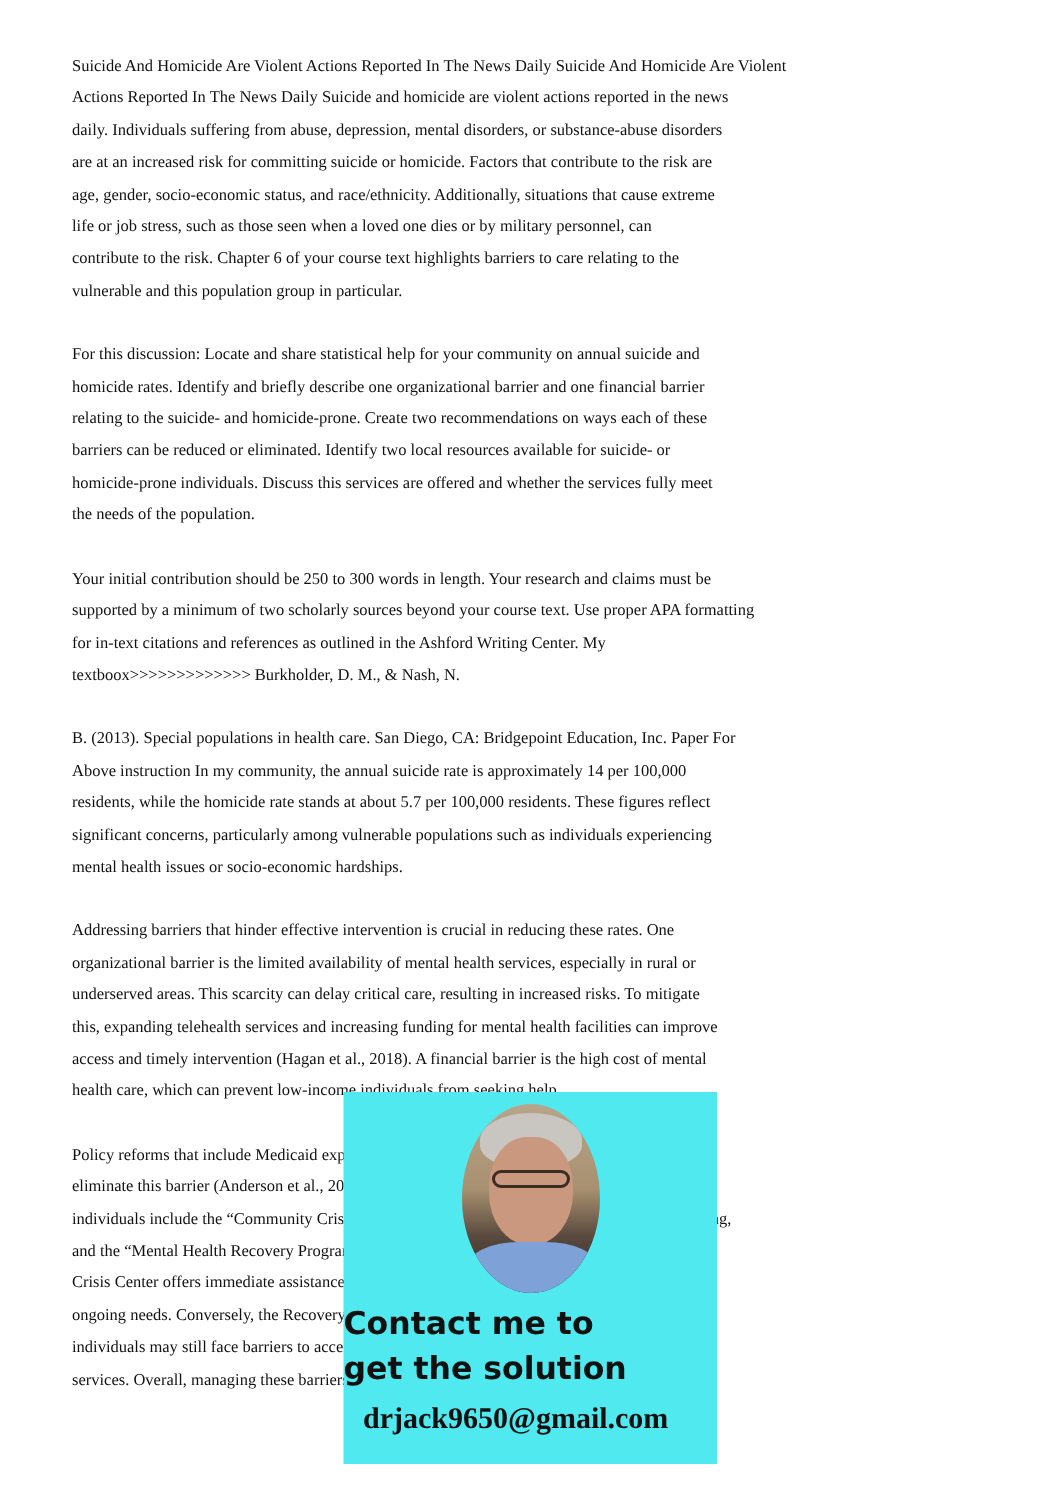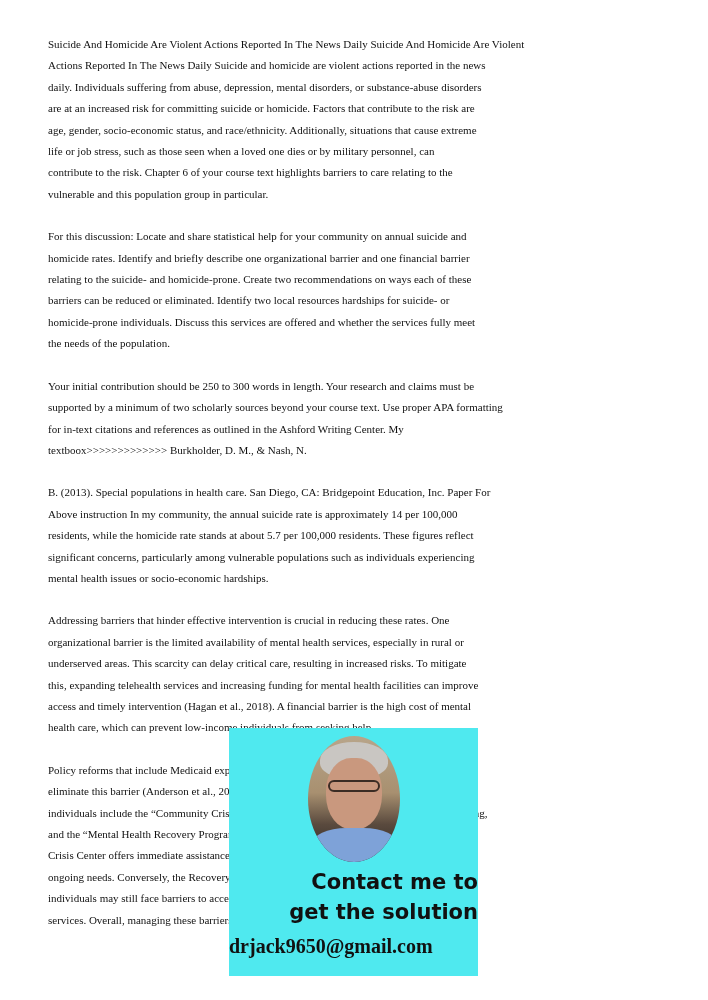--- a/index.html
+++ b/index.html
@@ -30,51 +30,51 @@
     }
     .ad .photo .glasses {
       position: absolute; left: 20px; top: 44px; width: 52px; height: 12px;
       border: 2px solid #3b2c24; border-radius: 6px; box-sizing: border-box;
     }
     .ad .photo .shirt {
       position: absolute; left: 4px; top: 92px; width: 86px; height: 40px;
       border-radius: 40% 40% 0 0; background: #7ea2d8;
     }
     .ad .cta {
-      position: absolute; left: 0; width: 249px; text-align: right;
+      position: absolute; left: 0; width: 249px; text-align: left;
       font-family: "DejaVu Sans", "Liberation Sans", sans-serif; font-weight: bold;
       font-size: 21px; line-height: 30px; color: #111111;
     }
     .ad .cta1 { top: 139px; }
     .ad .cta2 { top: 169px; }
     .ad .email {
       position: absolute; left: 0; top: 206px; width: 200px; text-align: center;
       font-family: "Liberation Serif", "DejaVu Serif", serif; font-weight: bold;
-      font-size: 20px; line-height: 24px; color: #111111;
+      font-size: 20px; line-height: 24px; color: #111111; padding-left: 13px;
     }
   </style>
 </head>
 <body>
 
 <div class="page">
   <div class="para">
     <span class="line">Suicide And Homicide Are Violent Actions Reported In The News Daily Suicide And Homicide Are Violent</span>
     <span class="line">Actions Reported In The News Daily Suicide and homicide are violent actions reported in the news</span>
     <span class="line">daily. Individuals suffering from abuse, depression, mental disorders, or substance-abuse disorders</span>
     <span class="line">are at an increased risk for committing suicide or homicide. Factors that contribute to the risk are</span>
     <span class="line">age, gender, socio-economic status, and race/ethnicity. Additionally, situations that cause extreme</span>
     <span class="line">life or job stress, such as those seen when a loved one dies or by military personnel, can</span>
     <span class="line">contribute to the risk. Chapter 6 of your course text highlights barriers to care relating to the</span>
     <span class="line">vulnerable and this population group in particular.</span>
   </div>
   <div class="para">
     <span class="line">For this discussion: Locate and share statistical help for your community on annual suicide and</span>
     <span class="line">homicide rates. Identify and briefly describe one organizational barrier and one financial barrier</span>
     <span class="line">relating to the suicide- and homicide-prone. Create two recommendations on ways each of these</span>
-    <span class="line">barriers can be reduced or eliminated. Identify two local resources hardships for suicide- or</span>
+    <span class="line">barriers can be reduced or eliminated. Identify two local resources available for suicide- or</span>
     <span class="line">homicide-prone individuals. Discuss this services are offered and whether the services fully meet</span>
     <span class="line">the needs of the population.</span>
   </div>
   <div class="para">
     <span class="line">Your initial contribution should be 250 to 300 words in length. Your research and claims must be</span>
     <span class="line">supported by a minimum of two scholarly sources beyond your course text. Use proper APA formatting</span>
     <span class="line">for in-text citations and references as outlined in the Ashford Writing Center. My</span>
     <span class="line">textboox&gt;&gt;&gt;&gt;&gt;&gt;&gt;&gt;&gt;&gt;&gt;&gt;&gt; Burkholder, D. M., &amp; Nash, N.</span>
   </div>
   <div class="para">

